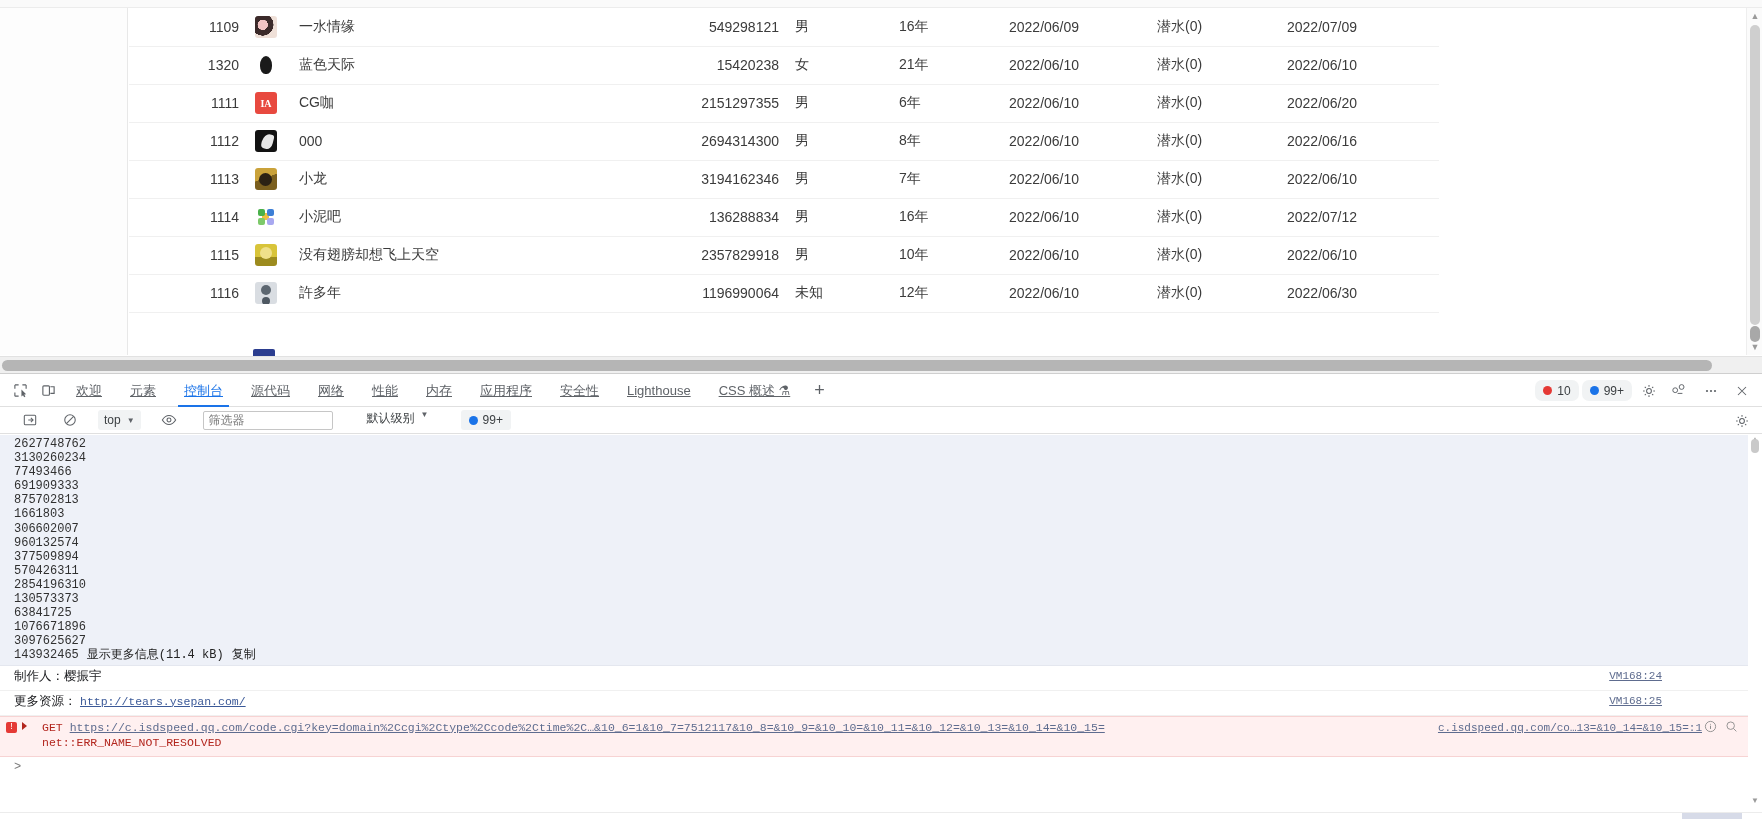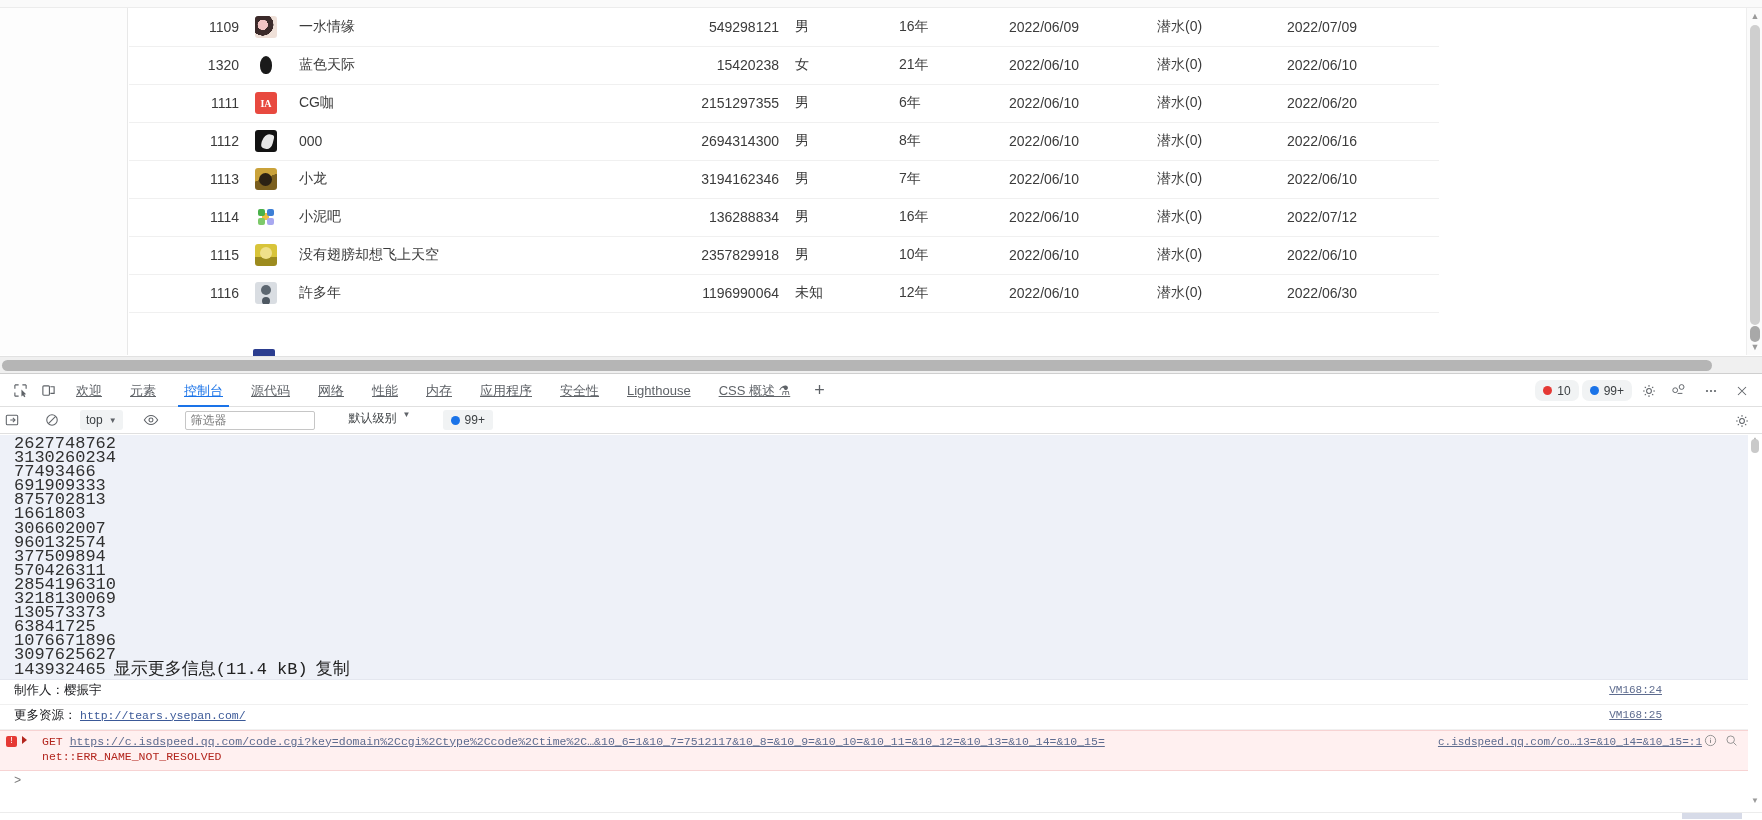--- a/index.html
+++ b/index.html
@@ -172,21 +172,21 @@
   }
   .dot-err { width: 9px; height: 9px; border-radius: 50%; background: #e53935; }
   .dot-info { width: 9px; height: 9px; border-radius: 50%; background: #1a73e8; }
 
   
   #dt-filterbar {
     height: 27px;
     background: #ffffff;
     border-bottom: 1px solid #e0e0e0;
     display: flex; align-items: center;
-    padding: 0 0;
+    padding: 0 18px;
     gap: 16px;
     position: relative;
   }
   .fb-icon { width: 24px; height: 22px; display:flex; align-items:center; justify-content:center; color:#5f6368; flex:none;}
   .ctx-select {
     display: flex; align-items: center; gap: 6px;
     background: #f1f3f4; border-radius: 3px;
     height: 20px; padding: 0 6px;
     font-size: 12px; color: #3c4043;
   }
@@ -223,21 +223,21 @@
     overflow: hidden;
   }
   #console-scroll {
     position: absolute; left: 0; top: 0; right: 14px; bottom: 0;
     overflow: hidden;
   }
   #num-block {
     background: #eef1f8;
     padding: 2px 12px 2px 14px;
     font-family: "Liberation Mono", monospace;
-    font-size: 17px;
+    font-size: 12px;
     line-height: 14.1px;
     color: #303030;
     border-bottom: 1px solid #e4e7ef;
   }
   #num-block .numline { white-space: pre; }
   #num-block .lastline { display: flex; align-items: baseline; gap: 8px; }
   .more-link { color: #222; text-decoration: none; cursor: pointer; }
   .copy-link { color: #222; text-decoration: none; cursor: pointer; }
 
   .logrow {
@@ -584,21 +584,20 @@
             <div class="numline">3130260234</div>
             <div class="numline">77493466</div>
             <div class="numline">691909333</div>
             <div class="numline">875702813</div>
             <div class="numline">1661803</div>
             <div class="numline">306602007</div>
             <div class="numline">960132574</div>
             <div class="numline">377509894</div>
             <div class="numline">570426311</div>
             <div class="numline">2854196310</div>
-            <div class="numline">3218130069</div>
             <div class="numline">130573373</div>
             <div class="numline">63841725</div>
             <div class="numline">1076671896</div>
             <div class="numline">3097625627</div>
           </div>
         <div class="lastline">
           <span>143932465</span>
           <span class="more-link">显示更多信息(11.4 kB)</span>
           <span class="copy-link">复制</span>
         </div>

